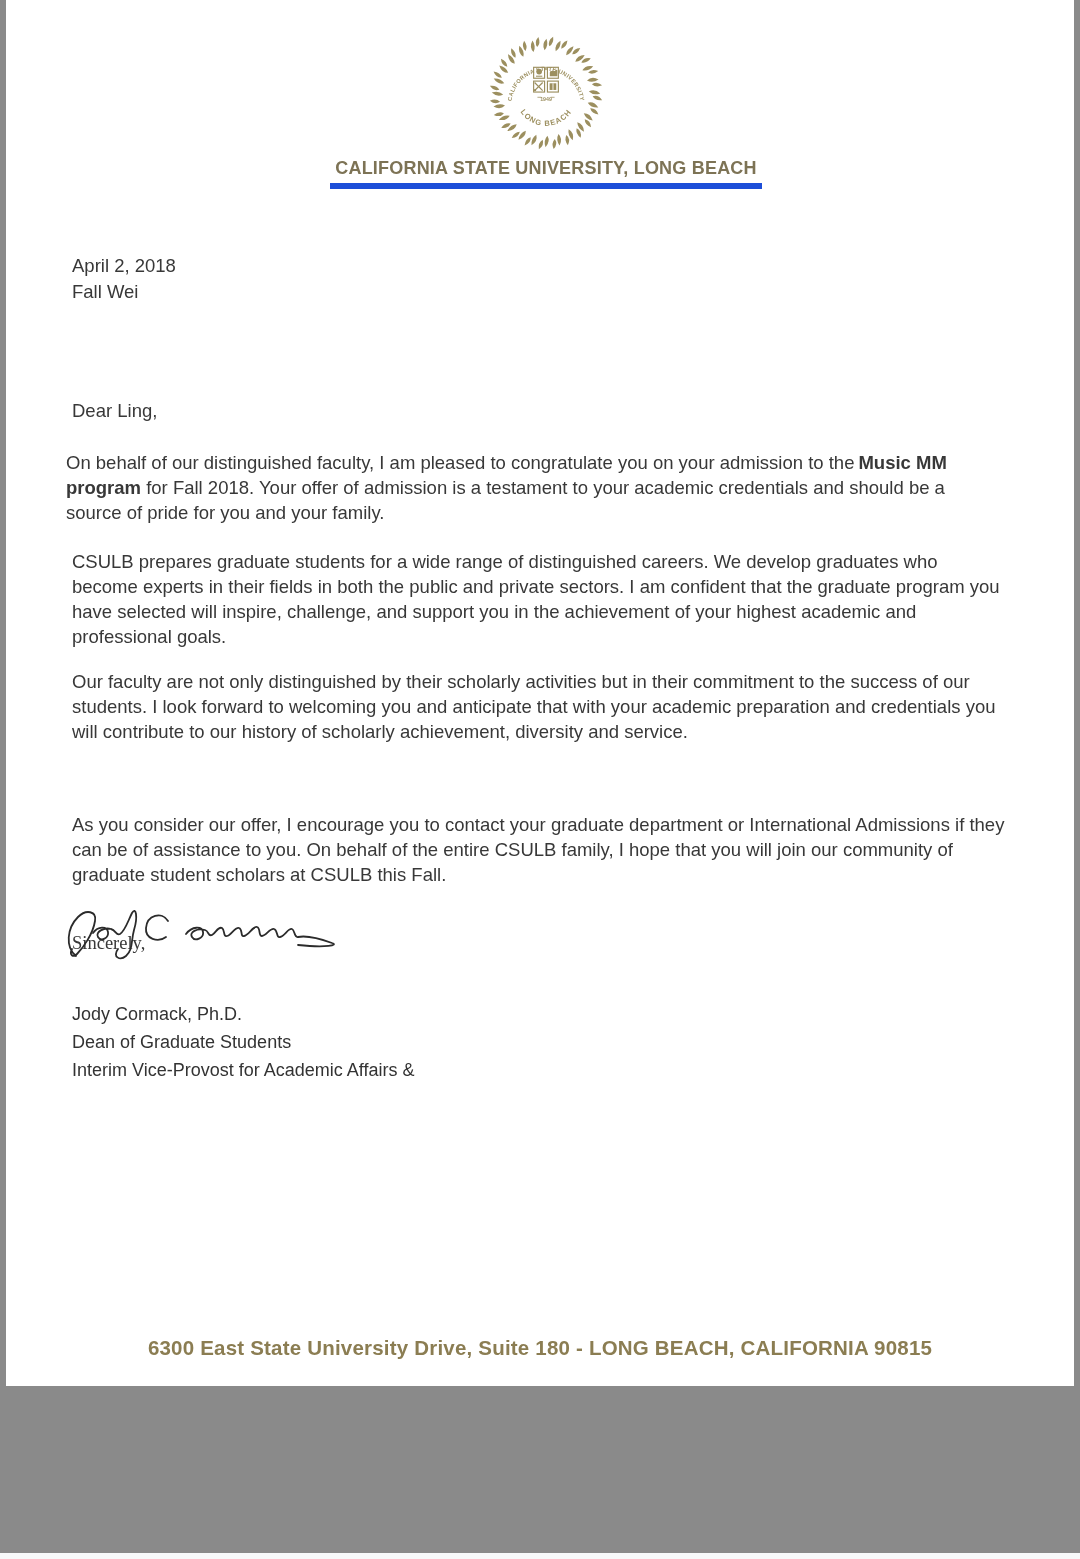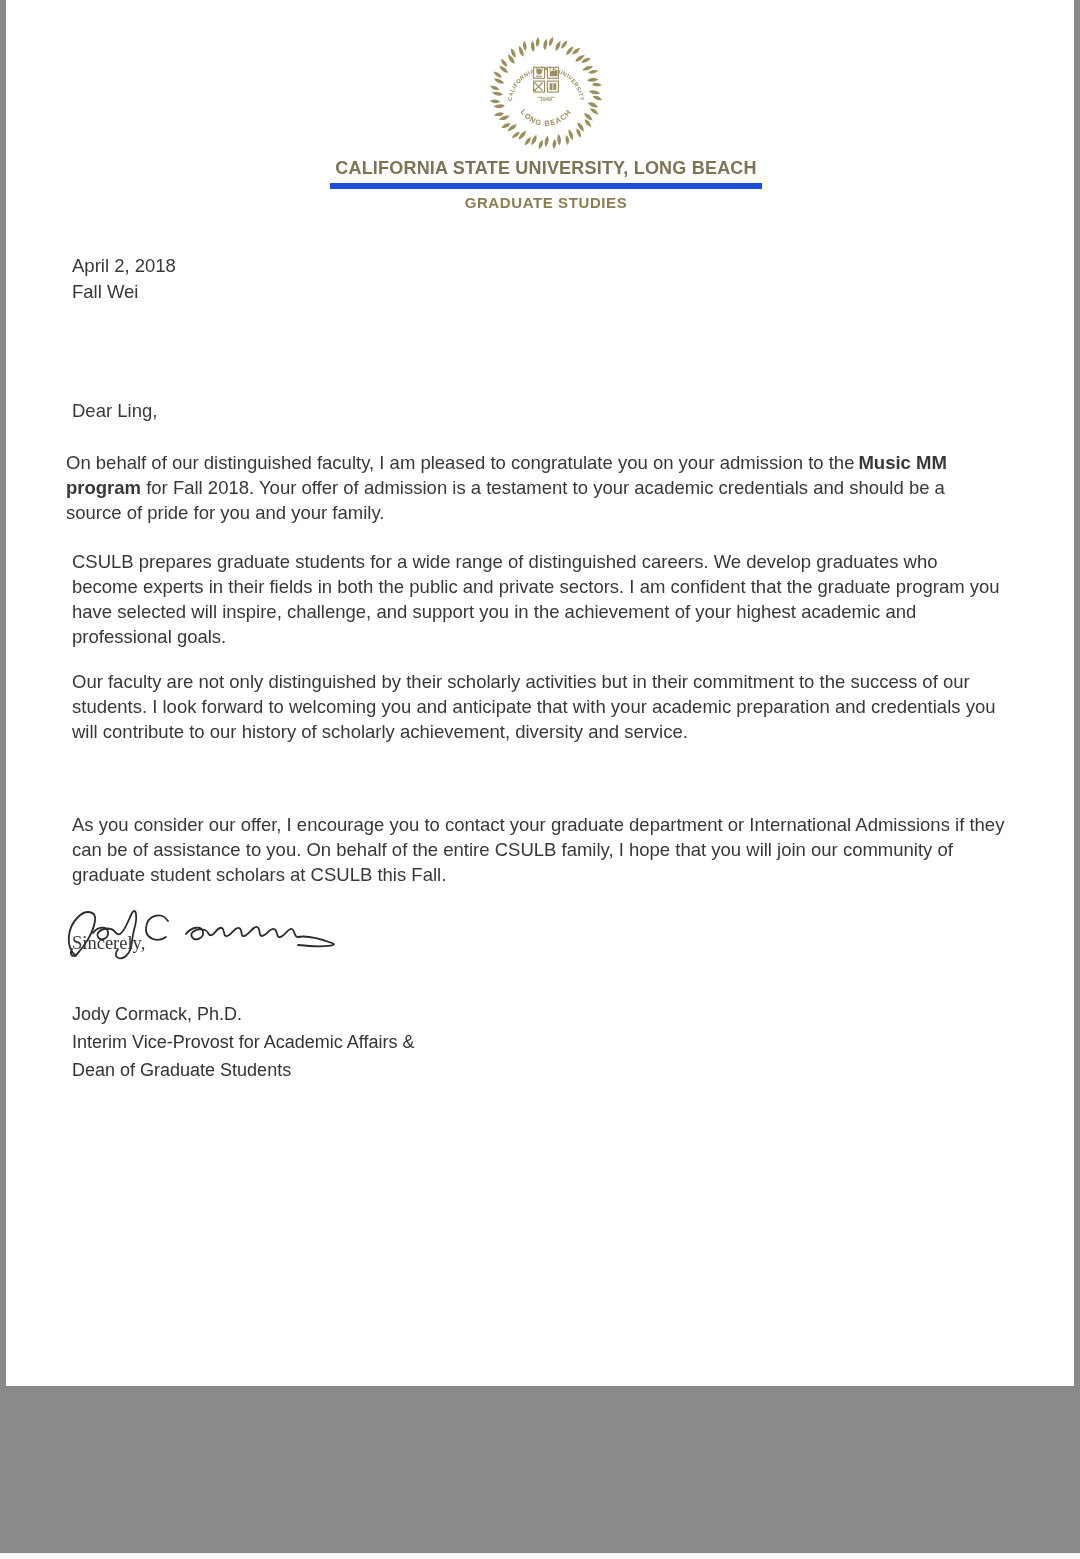--- a/index.html
+++ b/index.html
@@ -100,21 +100,20 @@
             <circle cx="-11.5" cy="-3" r="1.2"></circle>
 
             <rect x="3.8" y="-10.2" width="7" height="7"></rect>
             <rect x="6.9" y="-10.2" width="0.9" height="7" fill="#ffffff"></rect>
           </g>
           <text x="0" y="8.5" text-anchor="middle" font-size="5.5" font-weight="bold" fill="#9c8f5f" font-family="Liberation Sans, sans-serif">1949</text>
           <path d="M-9,4.5 L-5,4.5 M5,4.5 L9,4.5" stroke="#9c8f5f" stroke-width="0.8"></path>
         </svg>
       </div>
       <div class="univ-title">CALIFORNIA STATE UNIVERSITY, LONG BEACH</div>
-      <div class="dept">GRADUATE STUDIES</div>
     </div>
 
     <div class="t" style="left:66px;top:253px;">April 2, 2018</div>
     <div class="t" style="left:66px;top:279px;">Fall Wei</div>
     <div class="t" style="left:66px;top:398px;">Dear Ling,</div>
 
     <div class="t para" style="left:60px;top:450px;"><span>On behalf of our distinguished faculty, I am pleased to congratulate you on your admission to the</span><span class="bold-run">Music MM program</span><span> for Fall 2018. Your offer of admission is a testament to your academic credentials and should be a source of pride for you and your family.</span></div>
 
     <div class="t para" style="left:66px;top:549px;"><span>CSULB prepares graduate students for a wide range of distinguished careers. We develop graduates who become experts in their fields in both the public and private sectors. I am confident that the graduate program you have selected will inspire, challenge, and support you in the achievement of your highest academic and professional goals.</span></div>
 
@@ -128,20 +127,21 @@
       <g fill="none" stroke="#2b2b2b" stroke-width="1.8" stroke-linecap="round" stroke-linejoin="round">
         <path d="M12,58 C1,49 3,30 14,19 C22,11 33,13 31,23 C29,36 19,50 13,56 C9,60 5,57 8,51"></path>
         <path d="M29,35 C34,28 43,28 44,34 C45,40 37,44 34,39 C31,34 40,29 47,31 C52,32 52,38 56,36 C61,33 64,23 68,15 C72,8 74,19 70,32 C67,43 69,52 62,58 C56,63 48,59 54,51"></path>
         <path d="M104,23 C98,13 83,17 82,30 C81,41 94,45 102,39"></path>
         <path d="M122,36 C128,28 138,28 139,34 C140,40 131,44 128,39 C125,34 133,30 141,32 C145,33 144,39 148,37 C152,35 154,28 158,30 C161,32 159,39 163,38 C167,37 171,29 175,30 C179,31 176,39 180,38 C185,37 189,28 193,29 C197,30 194,38 198,38 C202,38 206,30 210,31 C214,32 212,40 216,39 C221,38 224,30 228,31 C231,32 230,40 234,39 C244,37 257,41 268,45 C275,47 263,50 234,47"></path>
       </g>
     </svg>
 
     <div class="sigblock" style="left:66px;top:1000px;">
       <div>Jody Cormack, Ph.D.</div>
+      <div>Dean of Graduate Students</div>
       <div>Interim Vice-Provost for Academic Affairs &amp;</div>
-      <div>Dean of Graduate Students</div>
     </div>
 
+    <div class="footer">6300 East State University Drive, Suite 180 - LONG BEACH, CALIFORNIA 90815</div>
   </div>
 
   <div class="bottom-strip"></div>
 </div>
 
 </body></html>

